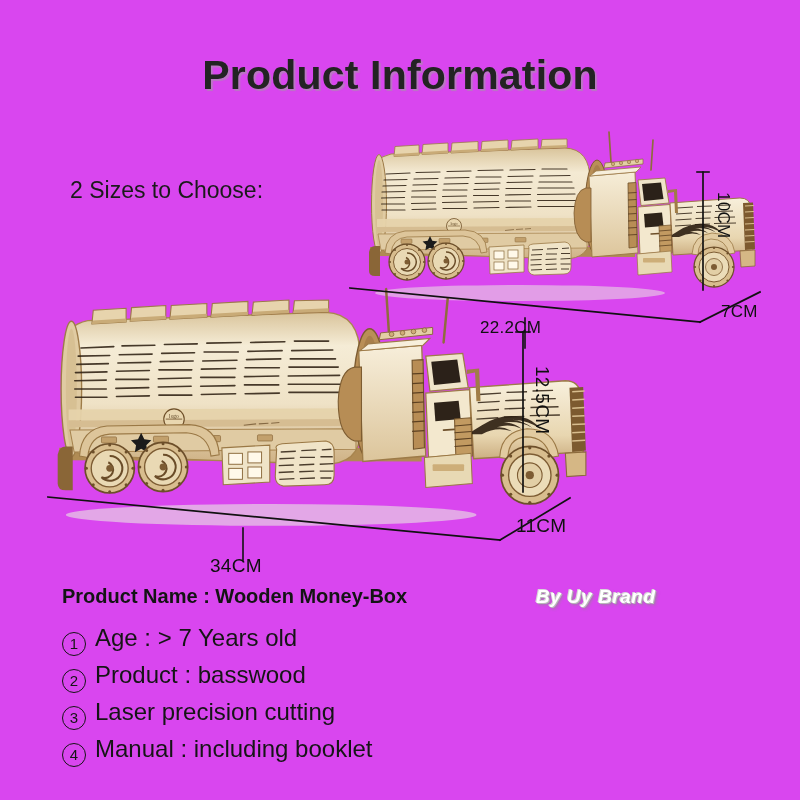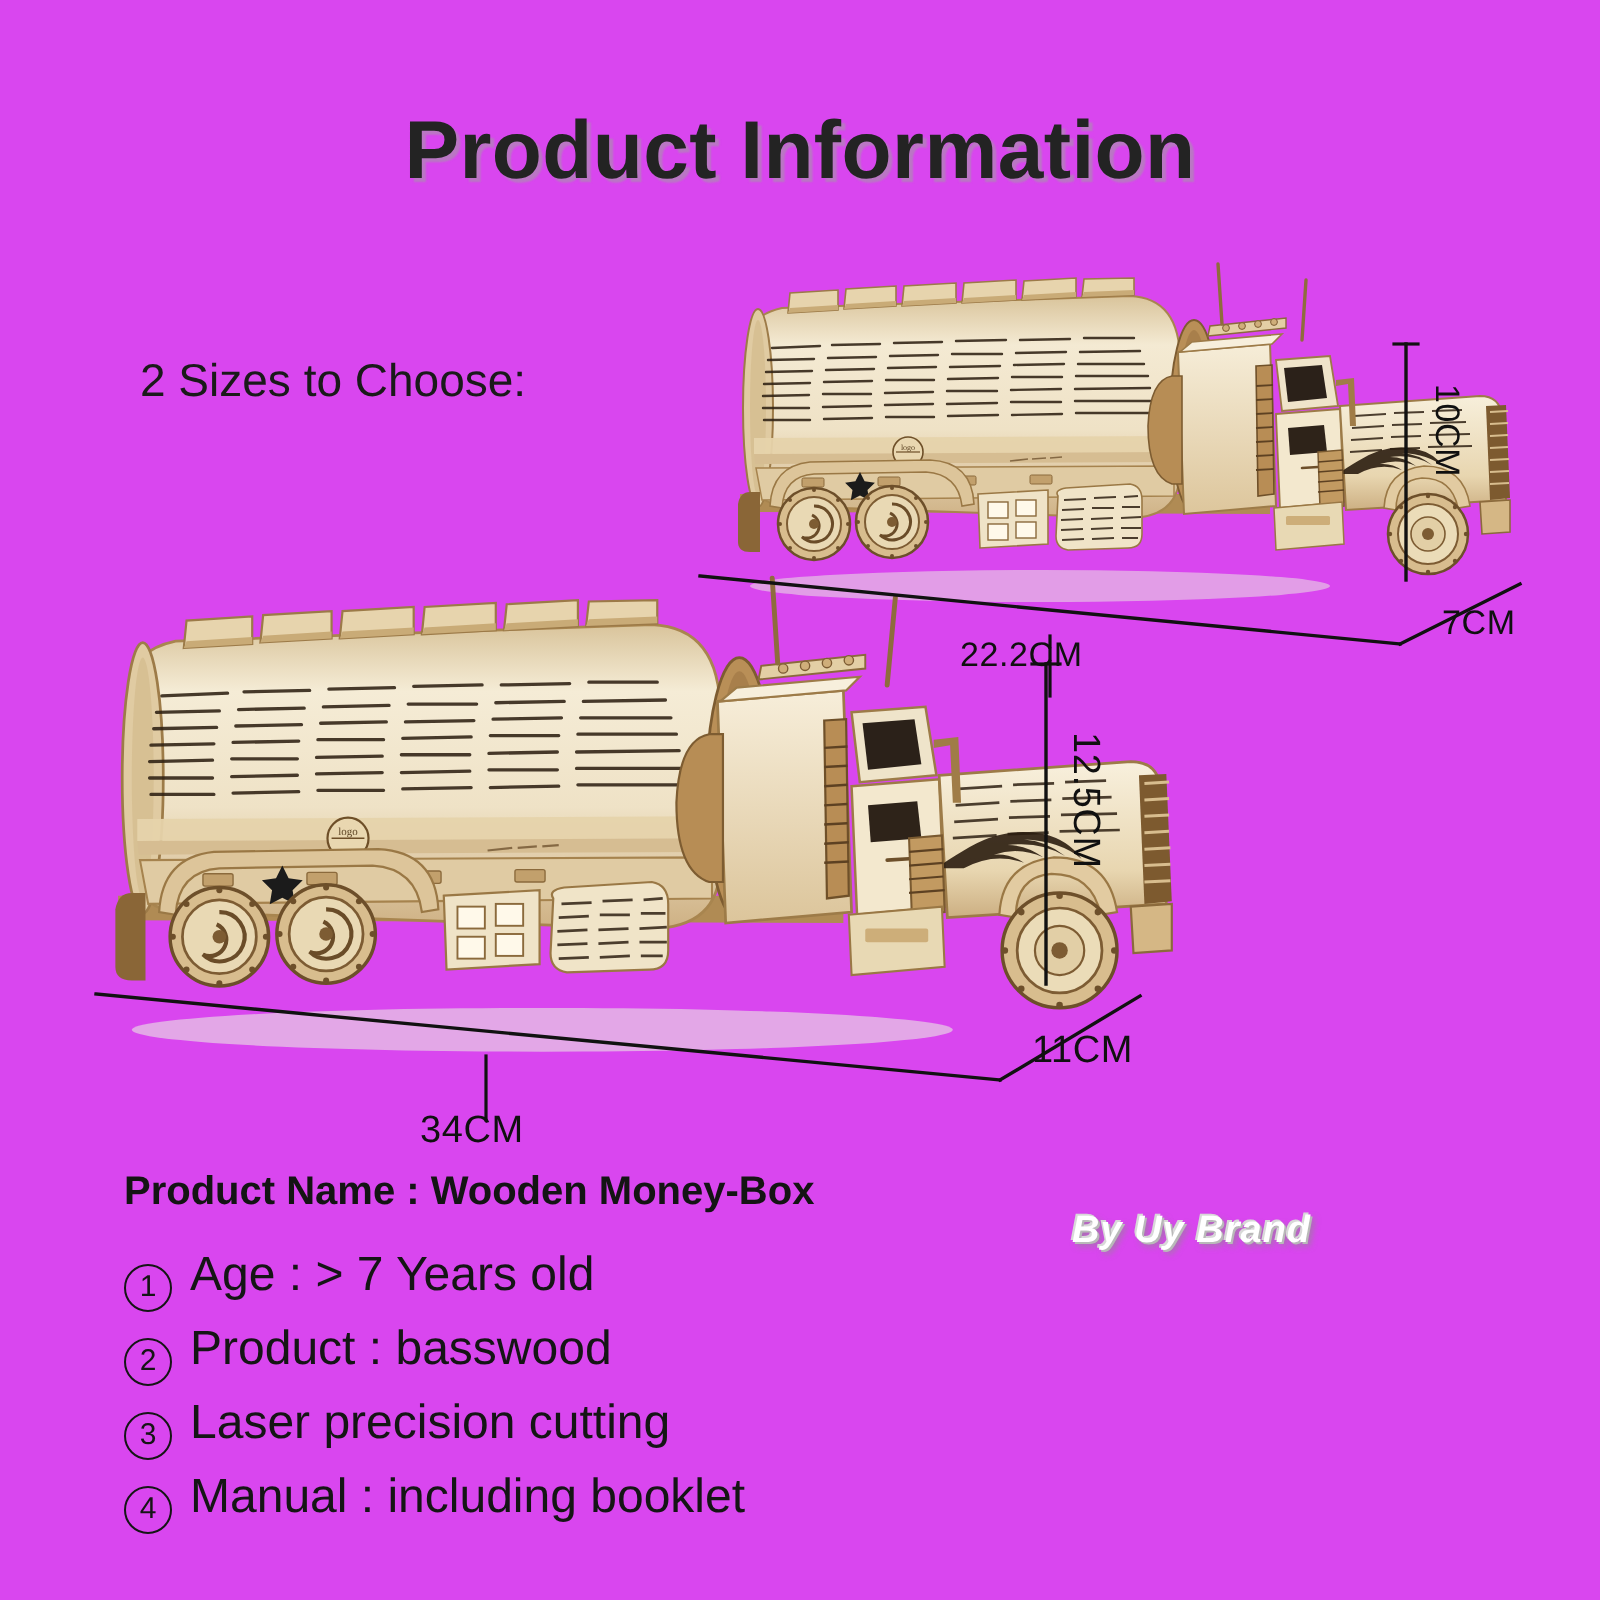--- a/index.html
+++ b/index.html
@@ -85,21 +85,20 @@
     font-size: 19px;
     font-weight: bold;
     font-style: italic;
     color: #ffffff;
     letter-spacing: 0.5px;
     text-shadow:
       1px 1px 0 #b9b9b9,
       -1px -1px 0 #d8d8d8,
       2px 2px 3px rgba(140,140,140,0.8);
     white-space: nowrap;
-    margin-top: 19px;
   }
 
   
   .dim-svg {
     position: absolute;
     left: 0;
     top: 0;
     width: 800px;
     height: 800px;
     pointer-events: none;

